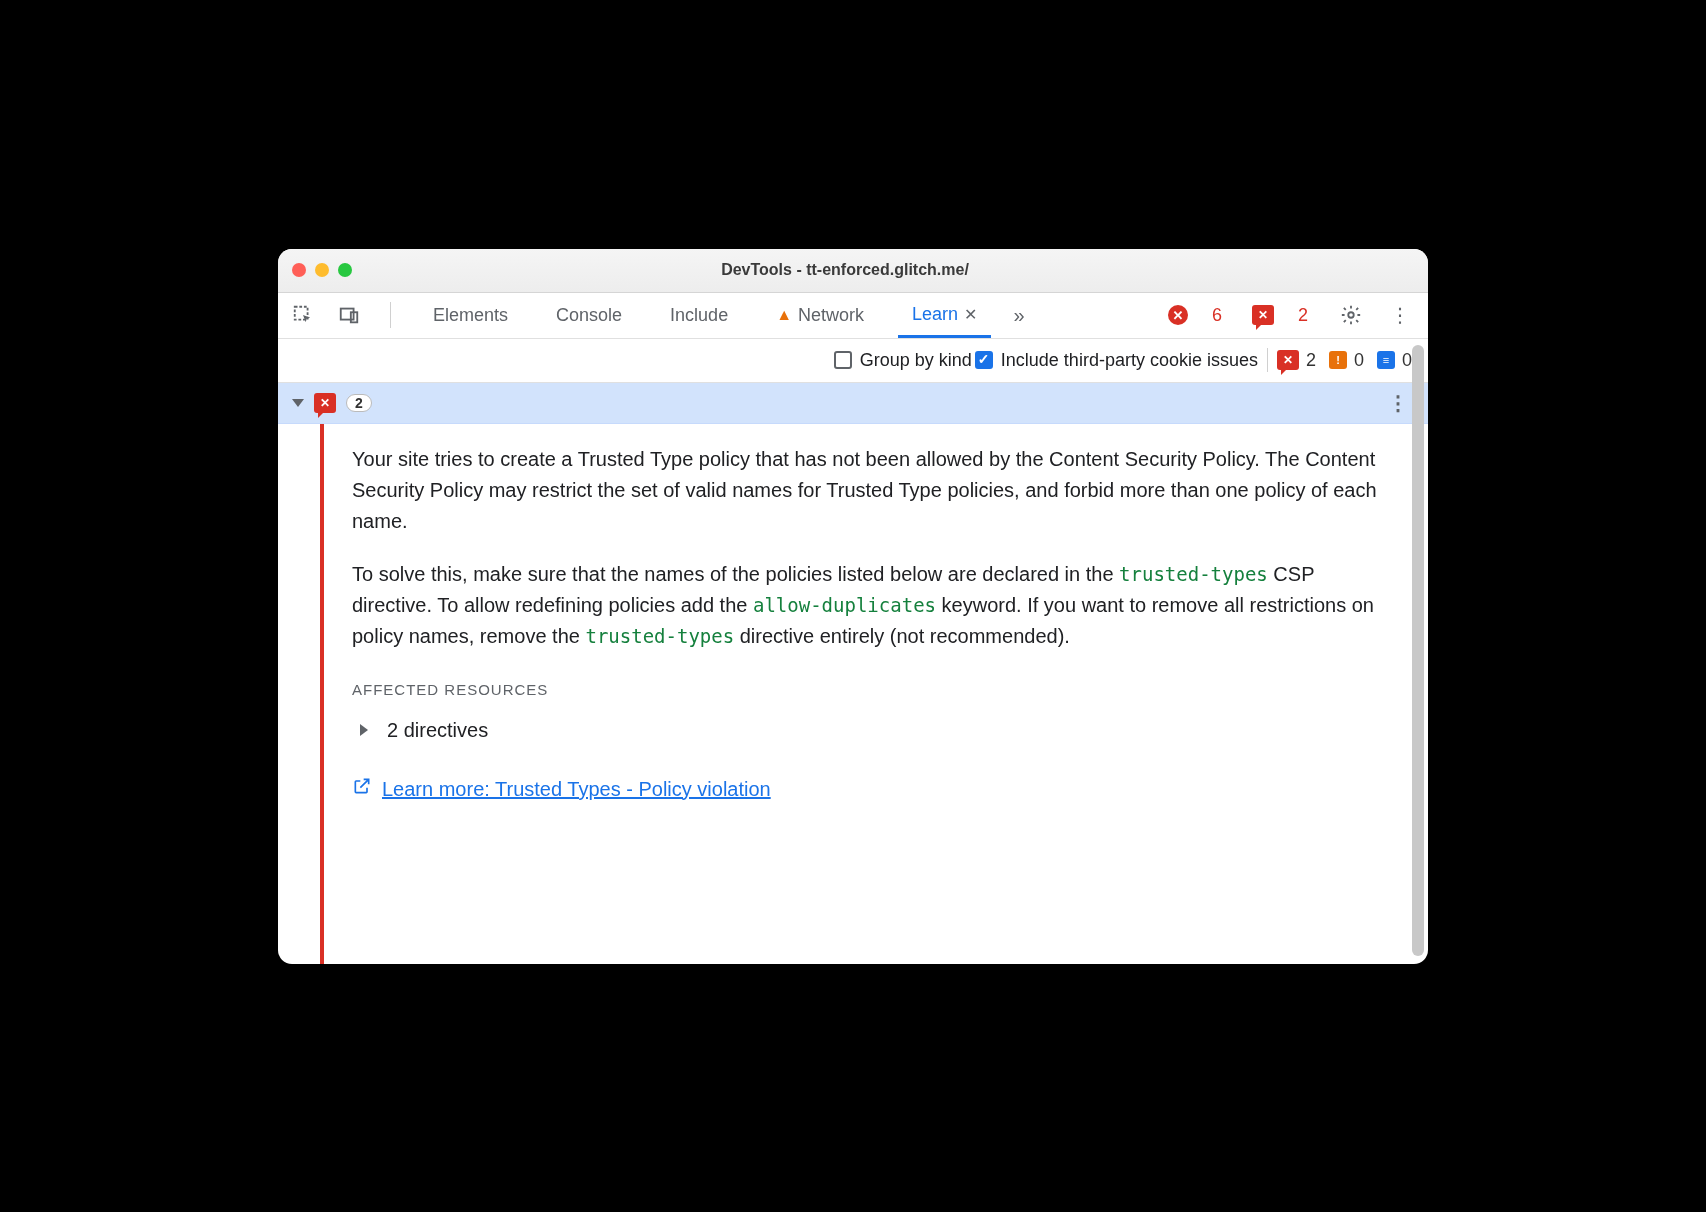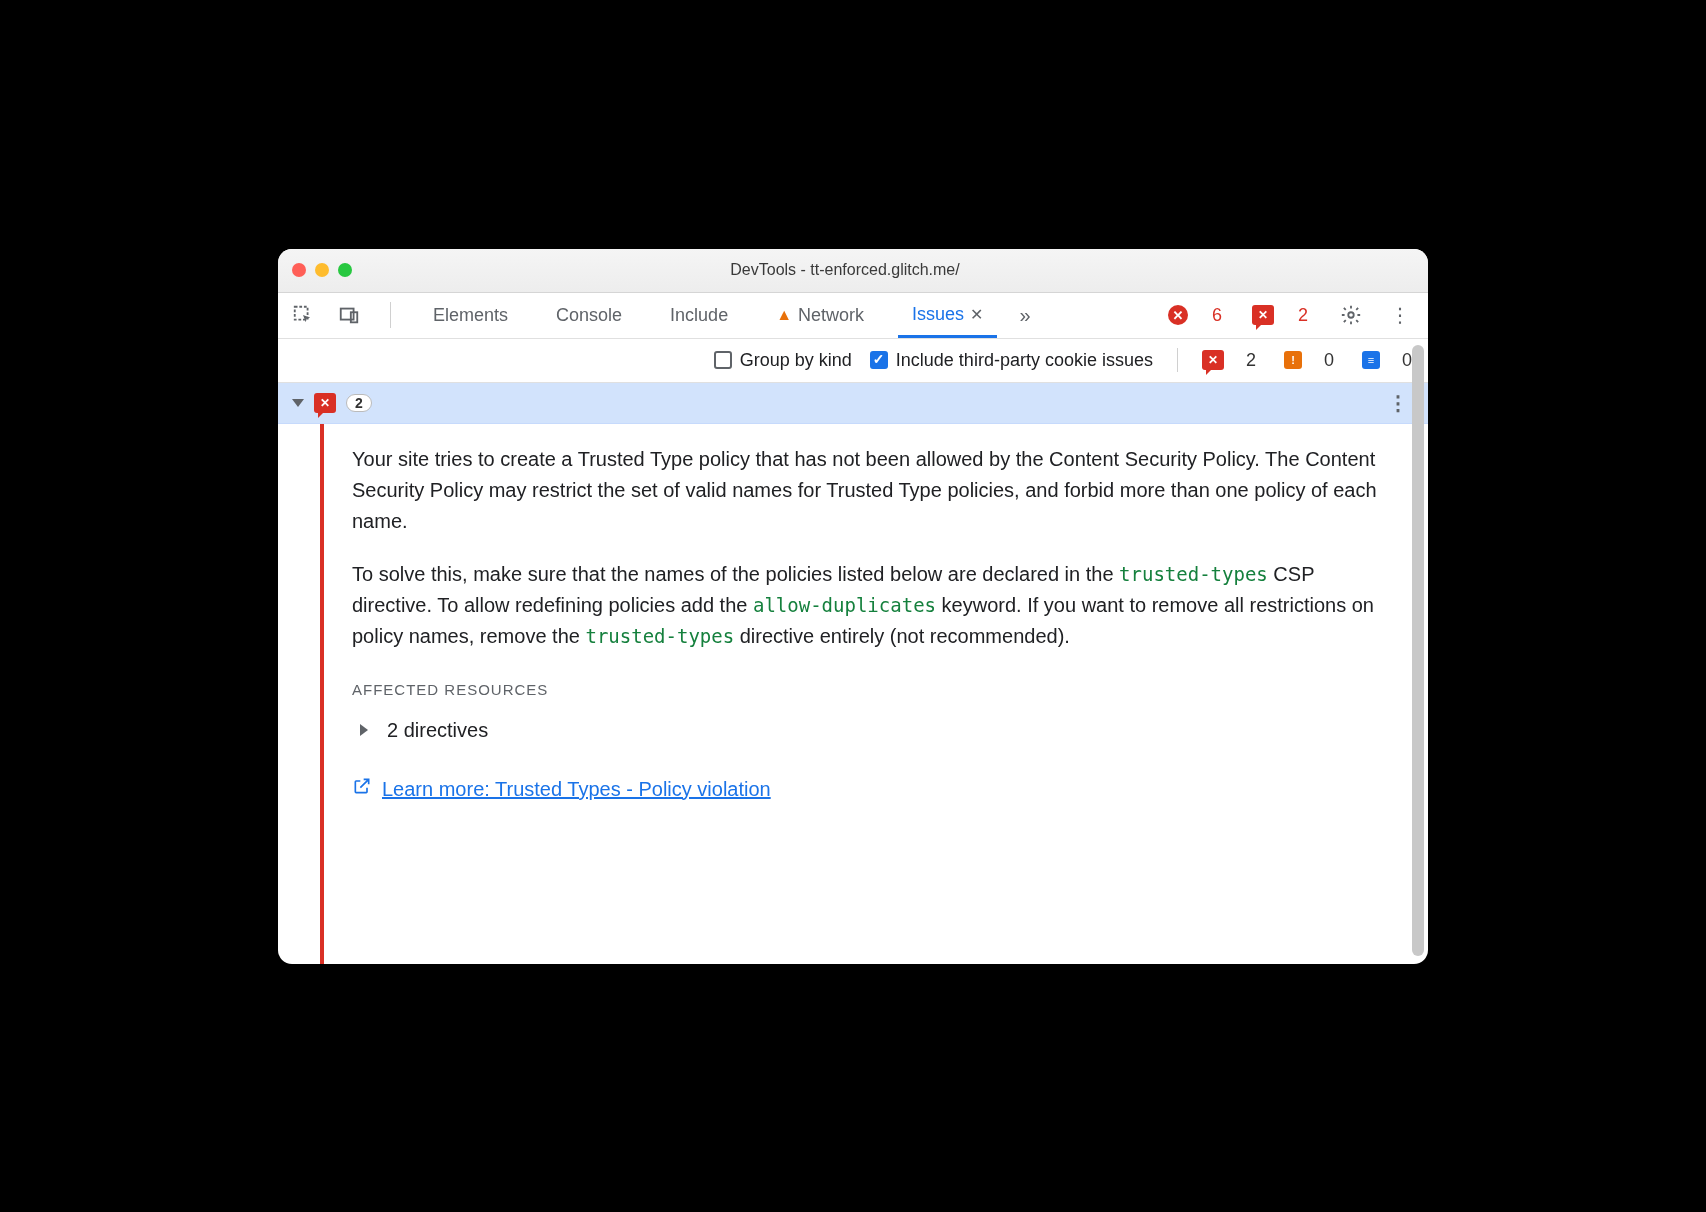--- a/index.html
+++ b/index.html
@@ -30,21 +30,21 @@
   position: relative;
 }
 .traffic { display: flex; gap: 9px; }
 .dot { width: 14px; height: 14px; border-radius: 50%; }
 .dot.red { background: #ff5f57; }
 .dot.yellow { background: #febc2e; }
 .dot.green { background: #28c840; }
 .title {
   position: absolute; left: 0; right: 16px;
   text-align: center;
-  font-size: 16px; font-weight: 400; color: #3a3a3a;
+  font-size: 16px; font-weight: 700; color: #3a3a3a;
   pointer-events: none;
 }
 .tabbar {
   height: 46px;
   border-bottom: 1px solid #e0e0e0;
   display: flex;
   align-items: center;
   padding: 0 12px;
   font-size: 18px;
   color: #5f6368;
@@ -72,21 +72,21 @@
 .count.red { color: #d93025; }
 .toolbar {
   height: 44px;
   border-bottom: 1px solid #e0e0e0;
   display: flex;
   align-items: center;
   justify-content: flex-end;
   padding: 0 16px;
   font-size: 18px;
   color: #202124;
-  gap: 18px;
+  gap: 3px;
 }
 .toolbar label { display: flex; align-items: center; gap: 8px; cursor: pointer; }
 .chk { width: 18px; height: 18px; border: 2px solid #5f6368; border-radius: 3px; display:inline-block; position:relative;}
 .chk.checked { background: #1a73e8; border-color: #1a73e8; }
 .chk.checked::after { content:"✓"; color:#fff; font-size:14px; position:absolute; top:-2px; left:1px; font-weight:700;}
 .toolbar .sep2 { width: 1px; height: 24px; background: #d0d0d0; margin: 0 6px; }
 .issue-header {
   background: #d2e3fc;
   display: flex;
   align-items: center;
@@ -199,21 +199,21 @@
         <span>Console</span>
       </div>
     <div class="tab">
         <span>Include</span>
       </div>
     <div class="tab">
       <span class="warn-tri">▲</span>
       <span>Network</span>
     </div>
     <div class="tab active">
-      <span>Issues</span>
+      <span>Learn</span>
       <span class="close-x">✕</span>
     </div>
     <span class="iconbtn" style="font-size:20px;color:#5f6368;">»</span>
     <div class="spacer"></div>
     <span class="badge-circle red">✕</span>
     <span class="count red">6</span>
     <span class="speech-icon">
         <span class="x">✕</span>
       </span>
     <span class="count red">2</span>

